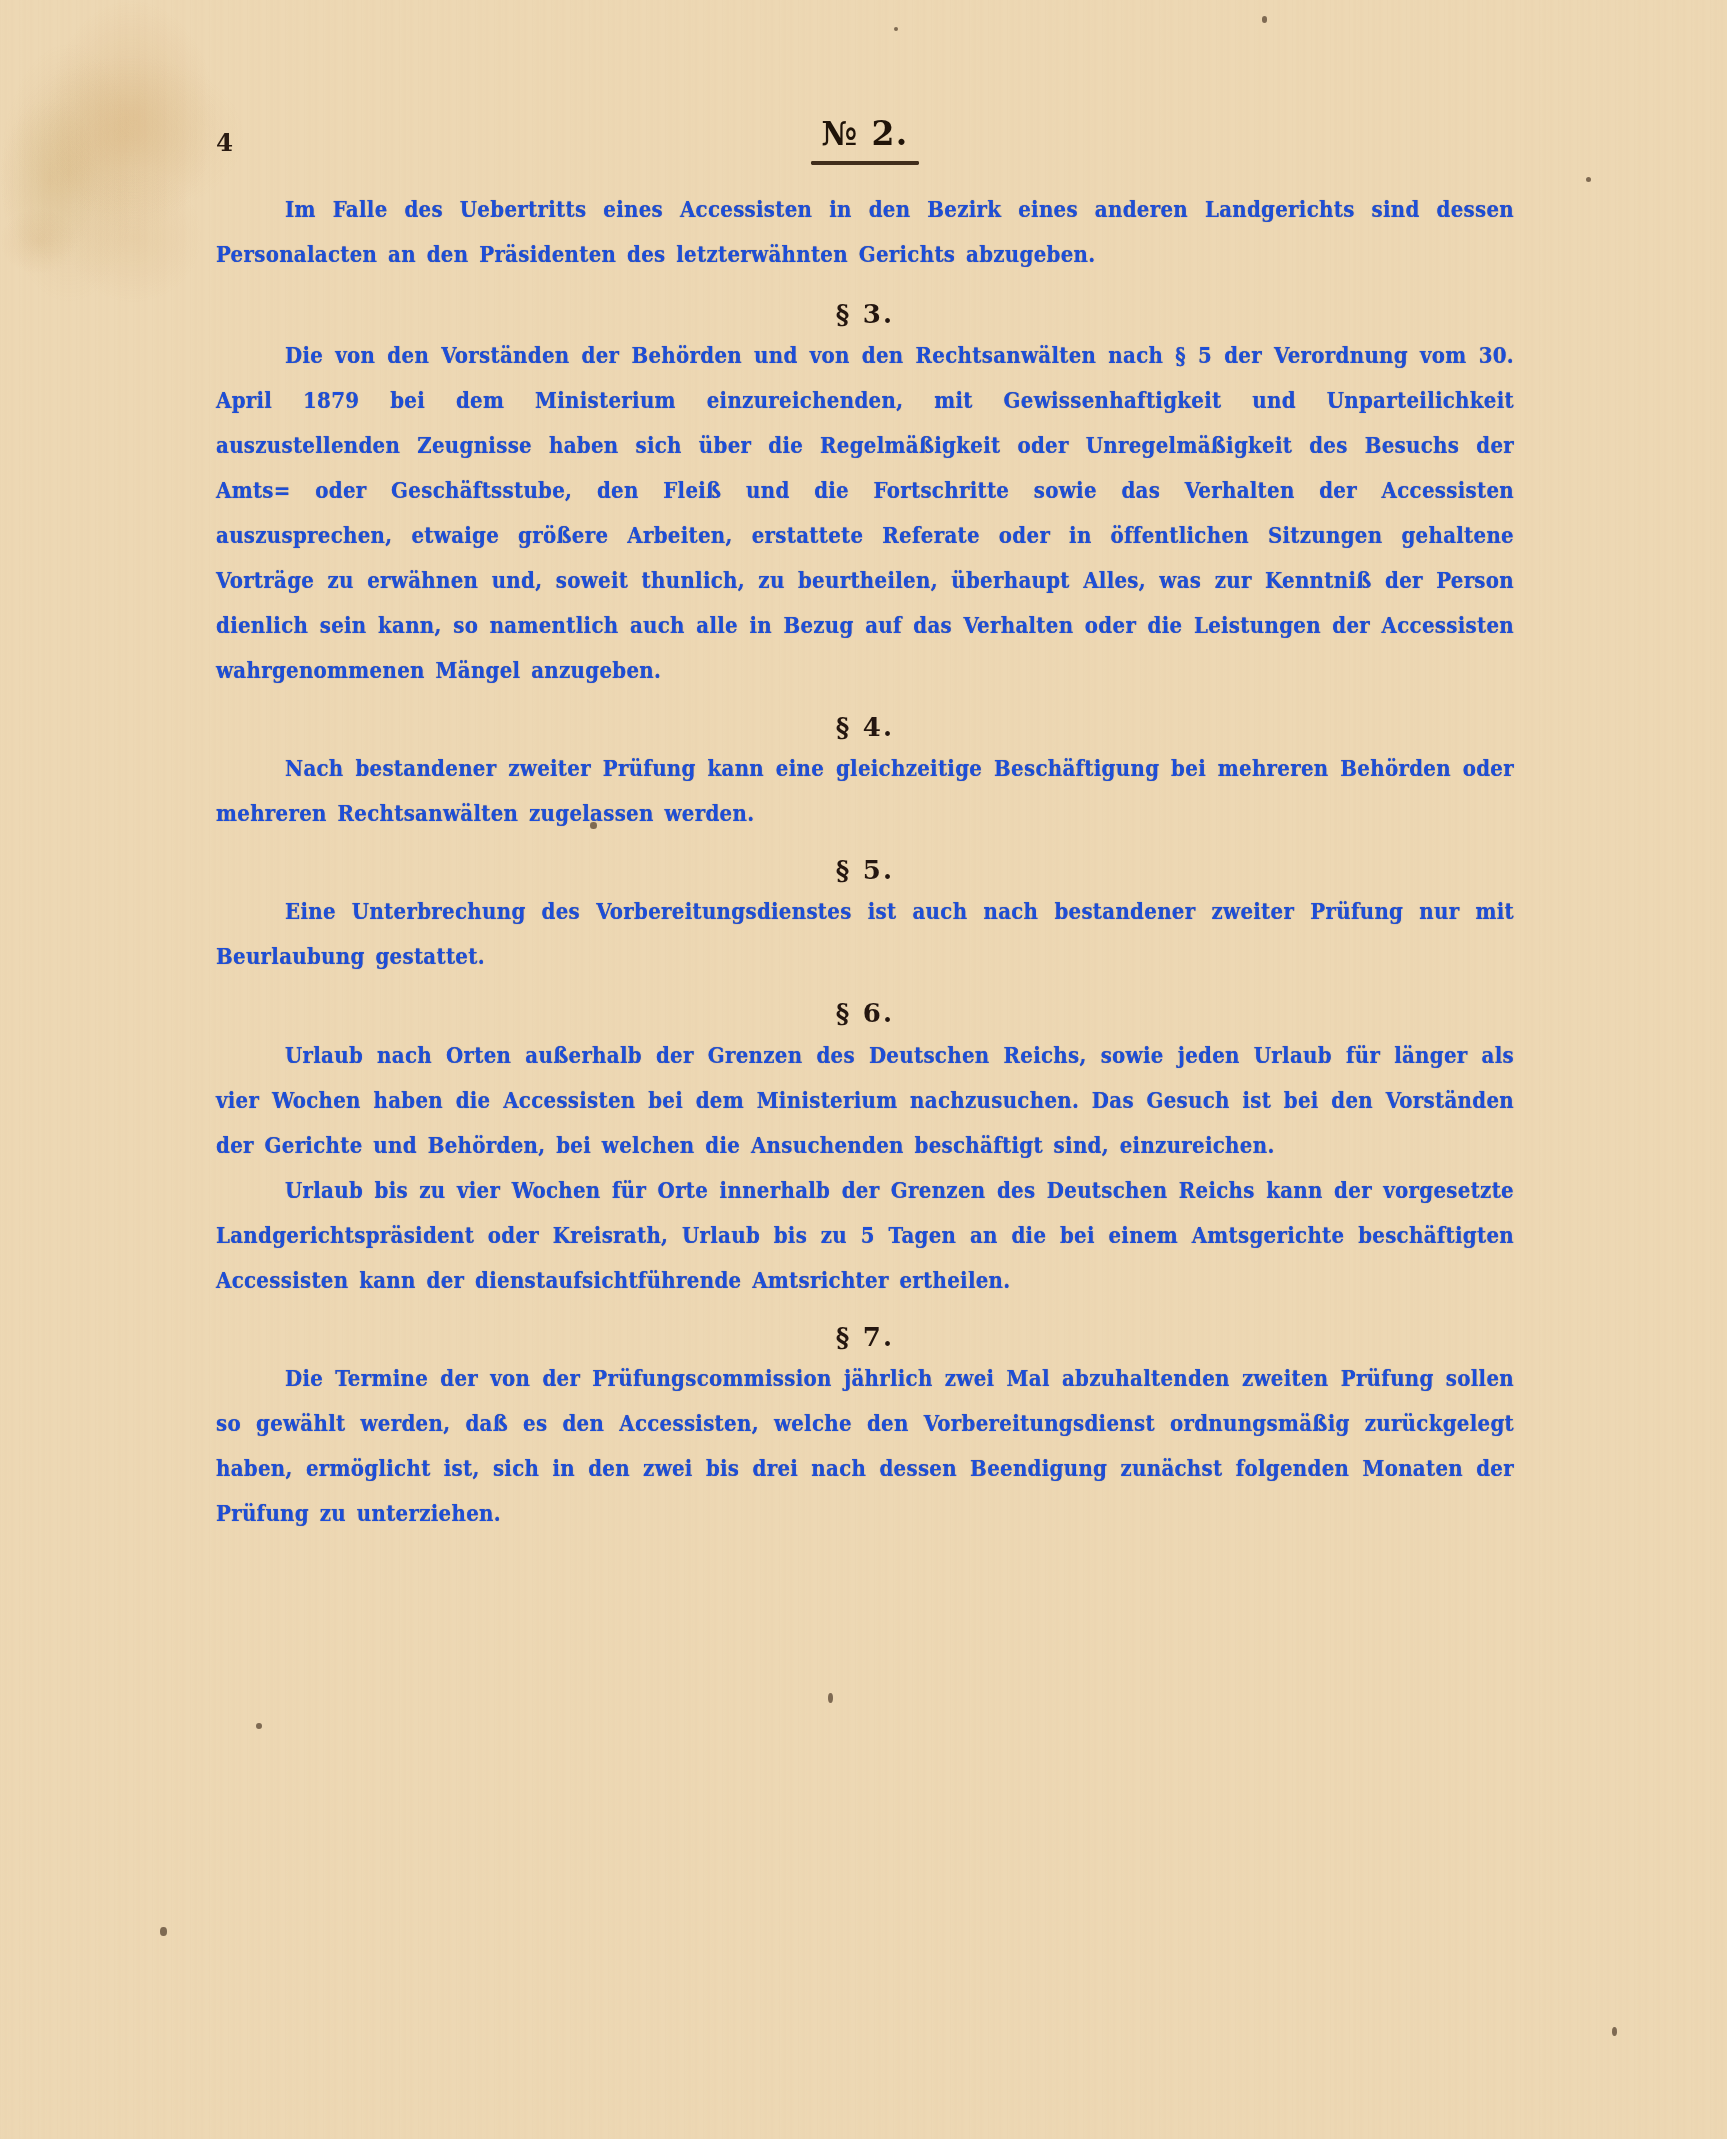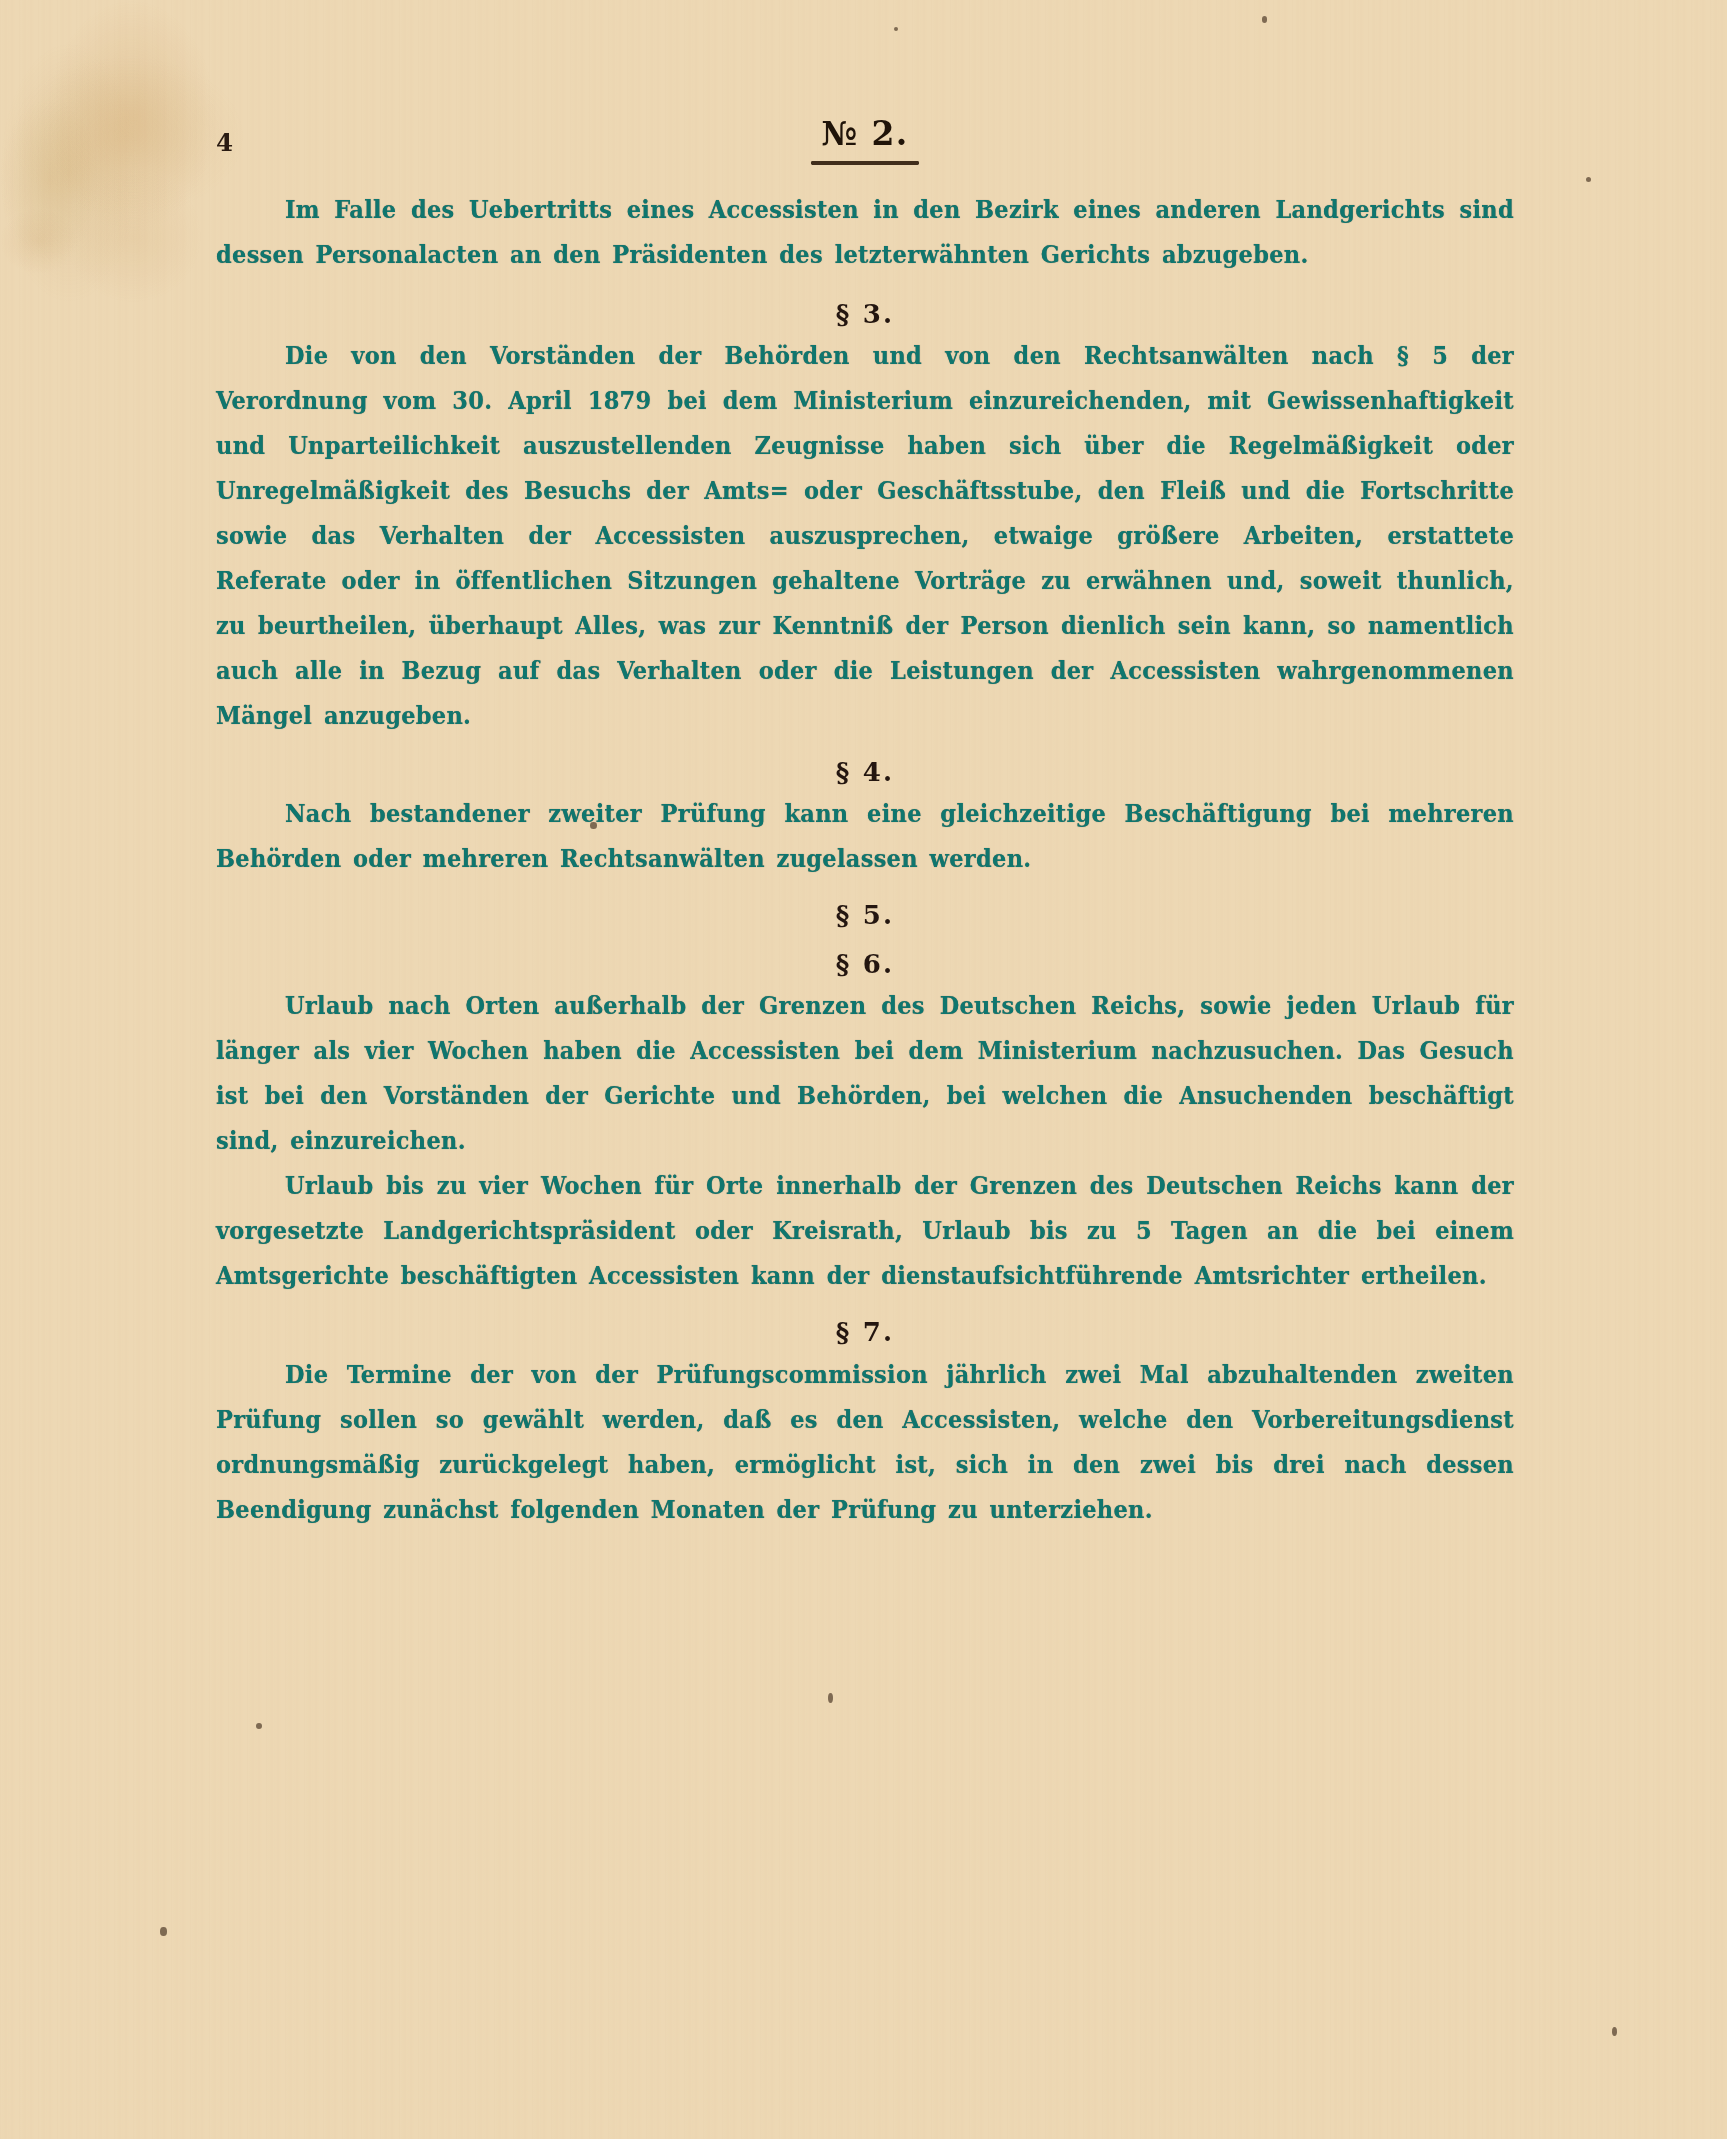--- a/index.html
+++ b/index.html
@@ -125,25 +125,25 @@
     border-radius: 1.4px;
     opacity: .92;
   }
 
   
   .para {
     margin: 0 0 1.4px 0;
     text-indent: 69px;
     text-align: justify;
     text-align-last: left;
-    font-size: 25px;
+    font-size: 22px;
     line-height: 45px;
     letter-spacing: 0.3px;
     word-spacing: 3.6px;
-    color: #0f766e;
+    color: #1d4ed8;
     font-weight: 700;
     font-family: "DejaVu Serif", "Liberation Serif", serif;
     font-stretch: condensed;
     text-shadow: 0 0 0.8px rgba(36,22,16,.55);
   }
   .para.tight { margin-bottom: 0; }
 
   .sec {
     margin: 19px 0 4.3px 0;
     text-align: center;
@@ -191,20 +191,21 @@
 
     <p class="para">Im Falle des Uebertritts eines Accessisten in den Bezirk eines anderen Landgerichts sind dessen Personalacten an den Präsidenten des letzterwähnten Gerichts abzugeben.</p>
 
     <div class="sec first">§ 3.</div>
     <p class="para">Die von den Vorständen der Behörden und von den Rechtsanwälten nach § 5 der Verordnung vom 30. April 1879 bei dem Ministerium einzureichenden, mit Gewissenhaftigkeit und Unparteilichkeit auszustellenden Zeugnisse haben sich über die Regelmäßigkeit oder Unregelmäßigkeit des Besuchs der Amts= oder Geschäftsstube, den Fleiß und die Fortschritte sowie das Verhalten der Accessisten auszusprechen, etwaige größere Arbeiten, erstattete Referate oder in öffentlichen Sitzungen gehaltene Vorträge zu erwähnen und, soweit thunlich, zu beurtheilen, überhaupt Alles, was zur Kenntniß der Person dienlich sein kann, so namentlich auch alle in Bezug auf das Verhalten oder die Leistungen der Accessisten wahrgenommenen Mängel anzugeben.</p>
 
     <div class="sec">§ 4.</div>
     <p class="para">Nach bestandener zweiter Prüfung kann eine gleichzeitige Beschäftigung bei mehreren Behörden oder mehreren Rechtsanwälten zugelassen werden.</p>
 
     <div class="sec">§ 5.</div>
+    <p class="para">Eine Unterbrechung des Vorbereitungsdienstes ist auch nach bestandener zweiter Prüfung nur mit Beurlaubung gestattet.</p>
 
     <div class="sec">§ 6.</div>
     <p class="para tight">Urlaub nach Orten außerhalb der Grenzen des Deutschen Reichs, sowie jeden Urlaub für länger als vier Wochen haben die Accessisten bei dem Ministerium nachzusuchen. Das Gesuch ist bei den Vorständen der Gerichte und Behörden, bei welchen die Ansuchenden beschäftigt sind, einzureichen.</p>
     <p class="para">Urlaub bis zu vier Wochen für Orte innerhalb der Grenzen des Deutschen Reichs kann der vorgesetzte Landgerichtspräsident oder Kreisrath, Urlaub bis zu 5 Tagen an die bei einem Amtsgerichte beschäftigten Accessisten kann der dienstaufsichtführende Amtsrichter ertheilen.</p>
 
     <div class="sec">§ 7.</div>
     <p class="para">Die Termine der von der Prüfungscommission jährlich zwei Mal abzuhaltenden zweiten Prüfung sollen so gewählt werden, daß es den Accessisten, welche den Vorbereitungsdienst ordnungsmäßig zurückgelegt haben, ermöglicht ist, sich in den zwei bis drei nach dessen Beendigung zunächst folgenden Monaten der Prüfung zu unterziehen.</p>
 
   </div>
 </div>

